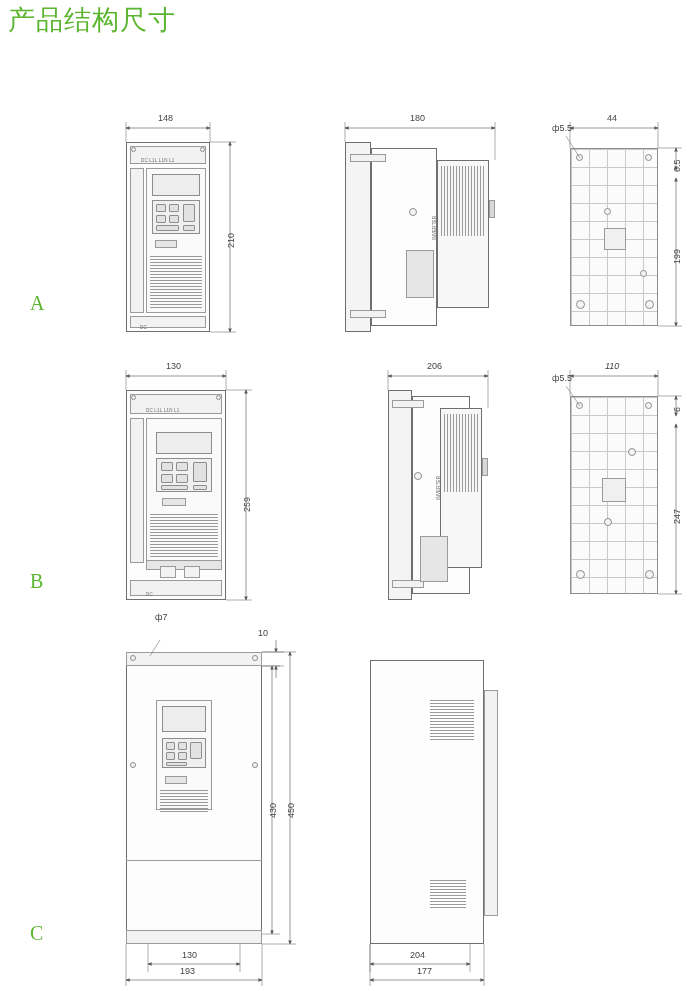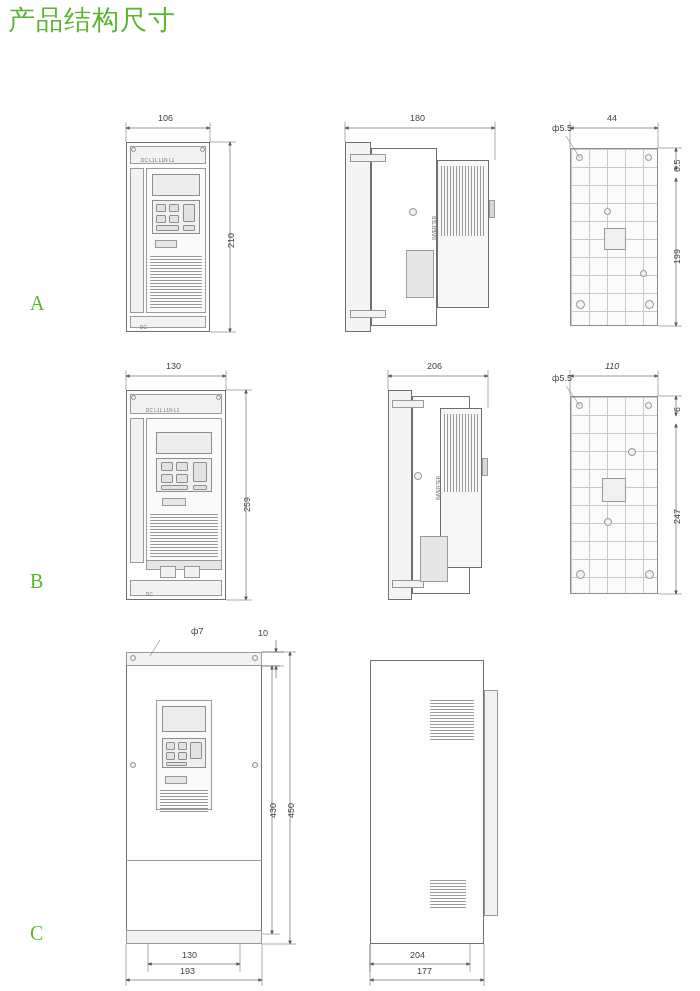--- a/index.html
+++ b/index.html
@@ -370,37 +370,37 @@
       <line x1="370" y1="944" x2="370" y2="972"></line>
       <line x1="470" y1="944" x2="470" y2="972"></line>
       <line x1="370" y1="964" x2="470" y2="964" stroke="#555" marker-start="url(#arS)" marker-end="url(#ar)"></line>
 
       <line x1="370" y1="944" x2="370" y2="986"></line>
       <line x1="484" y1="944" x2="484" y2="986"></line>
       <line x1="370" y1="980" x2="484" y2="980" stroke="#555" marker-start="url(#arS)" marker-end="url(#ar)"></line>
     </g>
   </svg>
 
-  <div class="dim" style="left:158px; top:113px;">106</div>
+  <div class="dim" style="left:158px; top:113px;">148</div>
   <div class="dim vert" style="left:226px; top:248px;">210</div>
   <div class="dim" style="left:410px; top:113px;">180</div>
   <div class="dim" style="left:607px; top:113px;">44</div>
   <div class="dim vert" style="left:672px; top:264px;">199</div>
   <div class="dim vert" style="left:672px; top:172px;">6.5</div>
   <div class="dim" style="left:552px; top:123px;">ф5.5</div>
 
   <div class="dim" style="left:166px; top:361px;">130</div>
   <div class="dim vert" style="left:242px; top:512px;">259</div>
   <div class="dim" style="left:427px; top:361px;">206</div>
   <div class="dim" style="left:605px; top:361px;font-style:italic;">110</div>
   <div class="dim vert" style="left:672px; top:524px;">247</div>
   <div class="dim vert" style="left:672px; top:412px;">6</div>
   <div class="dim" style="left:552px; top:373px;">ф5.5</div>
 
-  <div class="dim" style="left:155px; top:626px;margin-left:36px;">ф7</div>
+  <div class="dim" style="left:155px; top:612px;">ф7</div>
   <div class="dim" style="left:258px; top:628px;">10</div>
   <div class="dim vert" style="left:268px; top:818px;">430</div>
   <div class="dim vert" style="left:286px; top:818px;">450</div>
   <div class="dim" style="left:182px; top:950px;">130</div>
   <div class="dim" style="left:180px; top:966px;">193</div>
   <div class="dim" style="left:410px; top:950px;text-align:right;">204</div>
   <div class="dim" style="left:417px; top:966px;">177</div>
 
 </div>
 

